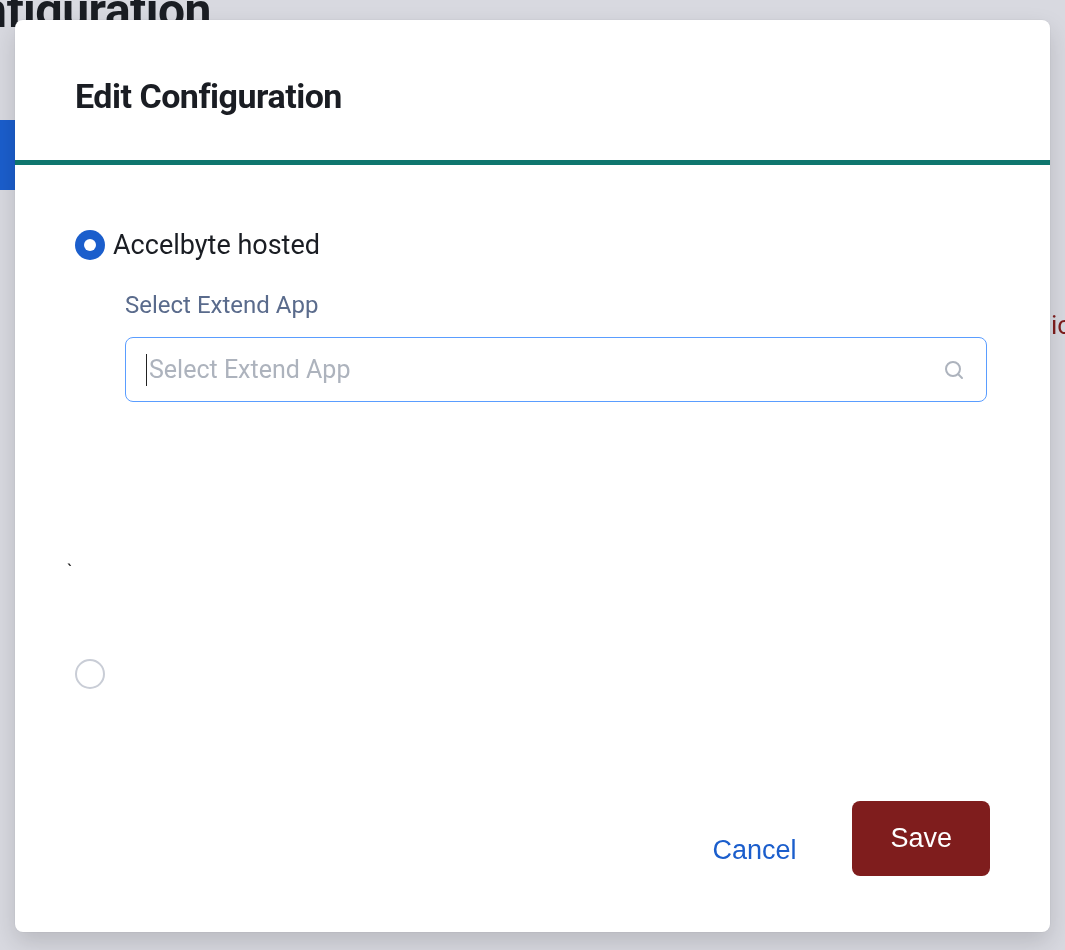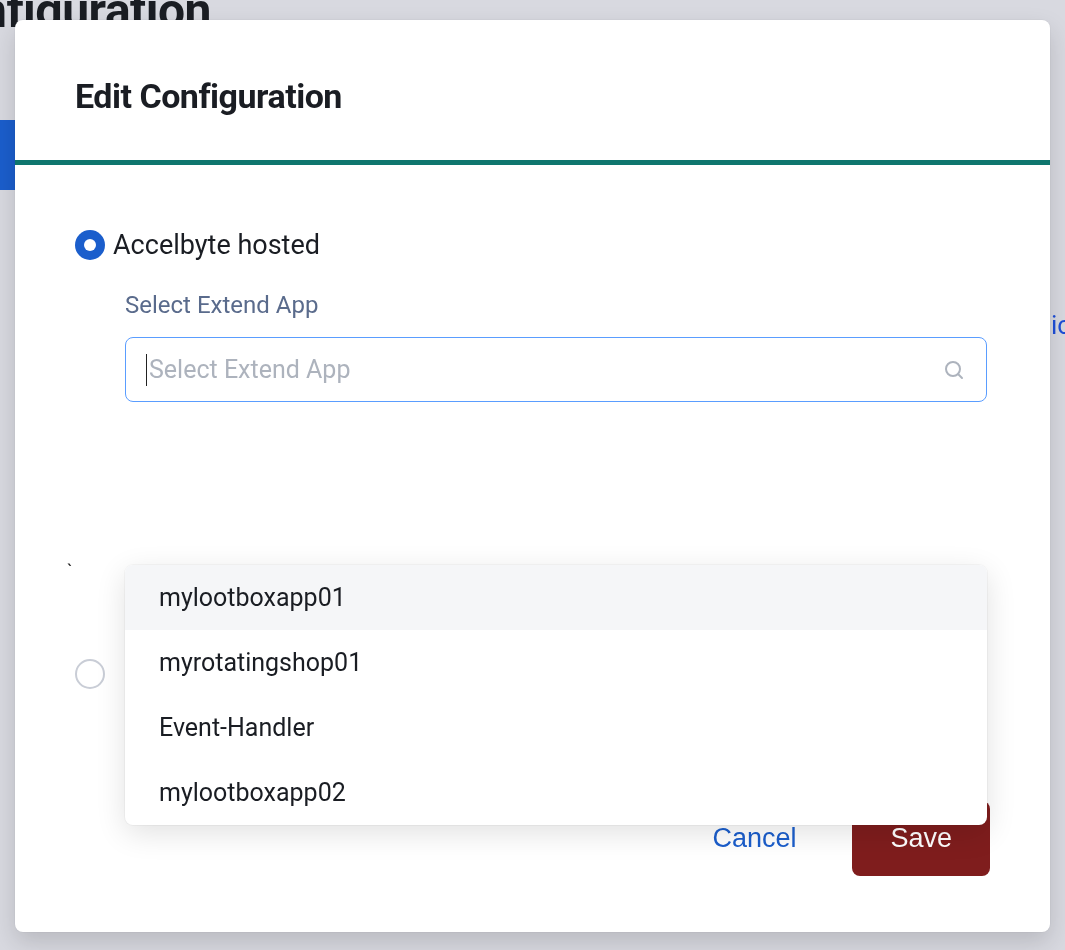--- a/index.html
+++ b/index.html
@@ -23,21 +23,21 @@
       font-weight: 700;
       color: #1a1d23;
       letter-spacing: -0.5px;
     }
     .backdrop-right {
       position: absolute;
       right: 0;
       top: 310px;
       width: 14px;
       height: 40px;
-      color: #1d4ed8;
+      color: #7f1d1d;
       font-size: 26px;
       overflow: hidden;
     }
     .backdrop-blue {
       position: absolute;
       left: 0;
       top: 120px;
       width: 15px;
       height: 70px;
       background: #1b5ecc;
@@ -166,21 +166,21 @@
       background: #f5f6f8;
     }
     .second-radio {
       position: absolute;
       left: 60px;
       top: 494px;
     }
     .modal-footer {
       display: flex;
       justify-content: flex-end;
-      align-items: center;
+      align-items: flex-end;
       gap: 48px;
       padding: 0 60px 56px 84px;
     }
     .btn-cancel {
       font-size: 27px;
       font-weight: 500;
       color: #1b5ecc;
       background: none;
       border: none;
       cursor: pointer;
@@ -226,26 +226,20 @@
         <span class="select-placeholder">Select Extend App</span>
         <svg class="search-icon" width="24" height="24" viewBox="0 0 24 24" fill="none" stroke="currentColor" stroke-width="2" stroke-linecap="round" stroke-linejoin="round">
           <circle cx="11" cy="11" r="7"></circle>
           <line x1="20" y1="20" x2="16" y2="16"></line>
         </svg>
       </div>
     </div>
 
     <div class="dot-under">`</div>
 
-    <div class="dropdown">
-      <div class="dropdown-item highlighted">mylootboxapp01</div>
-      <div class="dropdown-item">myrotatingshop01</div>
-      <div class="dropdown-item">Event-Handler</div>
-      <div class="dropdown-item">mylootboxapp02</div>
-    </div>
 
     <div class="second-radio">
       <span class="radio-outer radio-unselected"></span>
     </div>
 
   </div>
 
   <div class="modal-footer">
     <button class="btn-cancel">Cancel</button>
     <button class="btn-save">Save</button>

